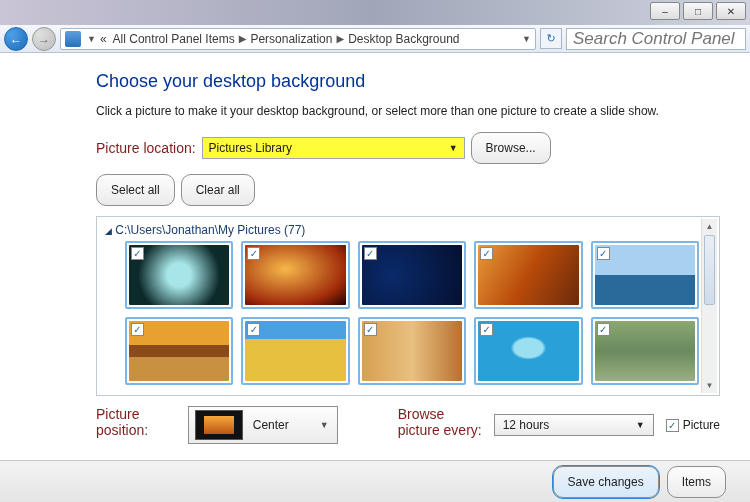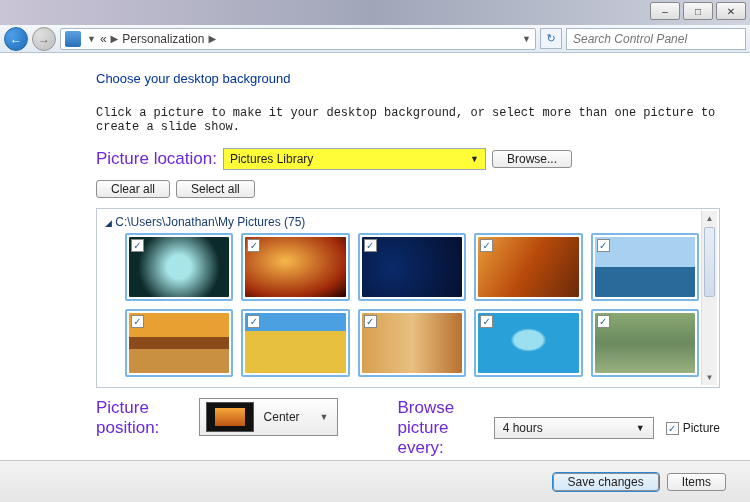--- a/index.html
+++ b/index.html
@@ -9,34 +9,34 @@
   .nav { position:absolute; top:25px; left:0; right:0; height:28px; background:linear-gradient(#f4f7fb,#e3eaf3); border-bottom:1px solid #b8c4d2; display:flex; align-items:center; gap:4px; padding:0 4px;}
   .nav-btn { width:24px; height:24px; border-radius:50%; display:flex; align-items:center; justify-content:center;}
   .back { background:radial-gradient(circle at 30% 30%,#4da0e8,#1c6bb8); border:1px solid #2a6aa8; color:#fff;}
   .fwd { background:radial-gradient(circle at 30% 30%,#e0e0e0,#bcbcbc); border:1px solid #999; color:#666;}
   .crumb-bar { flex:1; height:22px; background:#fff; border:1px solid #a9b6c6; display:flex; align-items:center; padding:0 4px; gap:2px; border-radius:2px;}
   .crumb-icon { width:16px; height:16px; background:linear-gradient(#5aa0e0,#2a70b8); border-radius:2px;}
   .crumb { color:#3a3a3a; padding:0 2px;}
   .crumb-sep { color:#555; font-size:10px;}
   .dd { color:#555; padding-left:4px; font-size:9px;}
   .refresh { width:22px; height:21px; border:1px solid #a9b6c6; background:#f0f5fb; display:flex; align-items:center; justify-content:center; color:#2a6aa8; font-size:11px;}
-  .search { width:180px; height:22px; border:1px solid #a9b6c6; background:#fff; padding:0 6px; font-style:italic; color:#888; font-size:12px;}
+  .search { width:180px; height:22px; border:1px solid #a9b6c6; background:#fff; padding:0 6px; font-style:italic; color:#888; font-size:17px;}
 
   .window-ctrls { position:absolute; top:2px; right:4px; display:flex; gap:3px;}
   .wctrl { width:30px; height:18px; border:1px solid #888; background:linear-gradient(#f8f8f8,#ddd); border-radius:2px; display:flex; align-items:center; justify-content:center; font-size:10px; color:#333;}
 
   .content { position:absolute; top:53px; left:0; right:0; bottom:0; background:#fff;}
   .inner { padding:18px 30px 0 96px;}
-  .title { color:#003399; font-size:13px; font-weight:400; margin-bottom:20px;}
-  .subtitle { font-size:12px; color:#222; margin-bottom:14px;font-family:Liberation Mono, monospace;}
+  .title { color:#003399; font-size:18px; font-weight:400; margin-bottom:12px;}
+  .subtitle { font-size:12px; color:#222; margin-bottom:14px;}
   .row { display:flex; align-items:center; gap:6px; margin-bottom:10px;}
-  .lbl { font-size:17px; color:#6d28d9;}
+  .lbl { font-size:14px; color:#7f1d1d;}
   .pic-loc { width:263px; height:22px; background:#fffd38; border:1px solid #9aa7b6; display:flex; align-items:center; justify-content:space-between; padding:0 6px; font-size:12px;}
   .pic-loc .arrow { font-size:9px;}
-  .btn { height:18px; padding:0 14px; background:linear-gradient(#fdfdfd,#ebebeb); border:1px solid #8e8e8e; border-radius:3px; font-size:12px; display:inline-flex; align-items:center; cursor:default;}
+  .btn { height:32px; padding:0 14px; background:linear-gradient(#fdfdfd,#ebebeb); border:1px solid #8e8e8e; border-radius:10px; font-size:12px; display:inline-flex; align-items:center; cursor:default;}
   .btn.highlight { outline:1px solid #2a88d8; background:linear-gradient(#eaf3fb,#d6e8f8);}
 
   .gallery-wrap { border:1px solid #bfc8d3; margin:4px 30px 0 96px; background:#fff; position:relative;}
   .group-header { padding:6px 8px 4px; font-size:12px; color:#1a3e6e;}
   .tri { font-size:9px;}
   .thumbs { display:grid; grid-template-columns:repeat(5,1fr); gap:8px; padding:0 20px 10px 28px;}
   .thumb { border:2px solid #7ab6e8; border-radius:2px; padding:2px; background:#fff; position:relative; height:68px;}
   .img { width:100%; height:100%; border-radius:1px;}
   .chk { position:absolute; top:4px; left:4px; width:13px; height:13px; background:#fff; border:1px solid #888; display:flex; align-items:center; justify-content:center; font-size:10px; color:#2a6aa8;}
   .scrollbar { position:absolute; right:2px; top:2px; bottom:2px; width:16px; background:#f0f0f0; border-left:1px solid #ddd;}
@@ -80,23 +80,25 @@
   <div class="wctrl">✕</div>
 </div>
 
 <div class="nav">
   <div class="nav-btn back">←</div>
   <div class="nav-btn fwd">→</div>
   <div class="crumb-bar">
     <div class="crumb-icon"></div>
     <span class="dd">▼</span>
     <span class="crumb">«</span>
+    <span class="crumb">All Control Panel Items</span>
     <span class="crumb-sep">▶</span>
     <span class="crumb">Personalization</span>
     <span class="crumb-sep">▶</span>
+    <span class="crumb">Desktop Background</span>
     <span style="flex:1"></span>
     <span class="dd">▼</span>
   </div>
   <div class="refresh">↻</div>
   <input class="search" placeholder="Search Control Panel" style="">
 </div>
 
 <div class="content">
   <div class="inner">
     <div class="title">Choose your desktop background</div>
@@ -105,29 +107,29 @@
     <div class="row">
       <span class="lbl">Picture location:</span>
       <div class="pic-loc">
         <span>Pictures Library</span>
         <span class="arrow">▼</span>
       </div>
       <div class="btn">Browse...</div>
     </div>
 
     <div class="row">
+      <div class="btn">Select all</div>
       <div class="btn">Clear all</div>
-      <div class="btn">Select all</div>
     </div>
   </div>
 
   <div class="gallery-wrap">
     <div class="group-header">
       <span class="tri">◢</span>
-      <span>C:\Users\Jonathan\My Pictures (75)</span>
+      <span>C:\Users\Jonathan\My Pictures (77)</span>
     </div>
     <div class="thumbs" id="thumbs">
         <div class="thumb">
           <div class="img t1"></div>
           <div class="chk">✓</div>
         </div>
         <div class="thumb">
           <div class="img t2"></div>
           <div class="chk">✓</div>
         </div>
@@ -179,21 +181,21 @@
             <div class="pos-prev-in"></div>
           </div>
         <span class="pos-lbl">Center</span>
         <span class="pos-arrow">▼</span>
       </div>
     </div>
     <div class="optcol">
       <span class="lbl">Browse picture every:</span>
       <div style="display:flex; gap:12px; align-items:center;">
         <div class="every-sel">
-          <span>4 hours</span>
+          <span>12 hours</span>
           <span style="font-size:9px">▼</span>
         </div>
         <div class="shuffle">
           <div class="cb">✓</div>
           <span>Picture</span>
         </div>
       </div>
     </div>
   </div>
 

